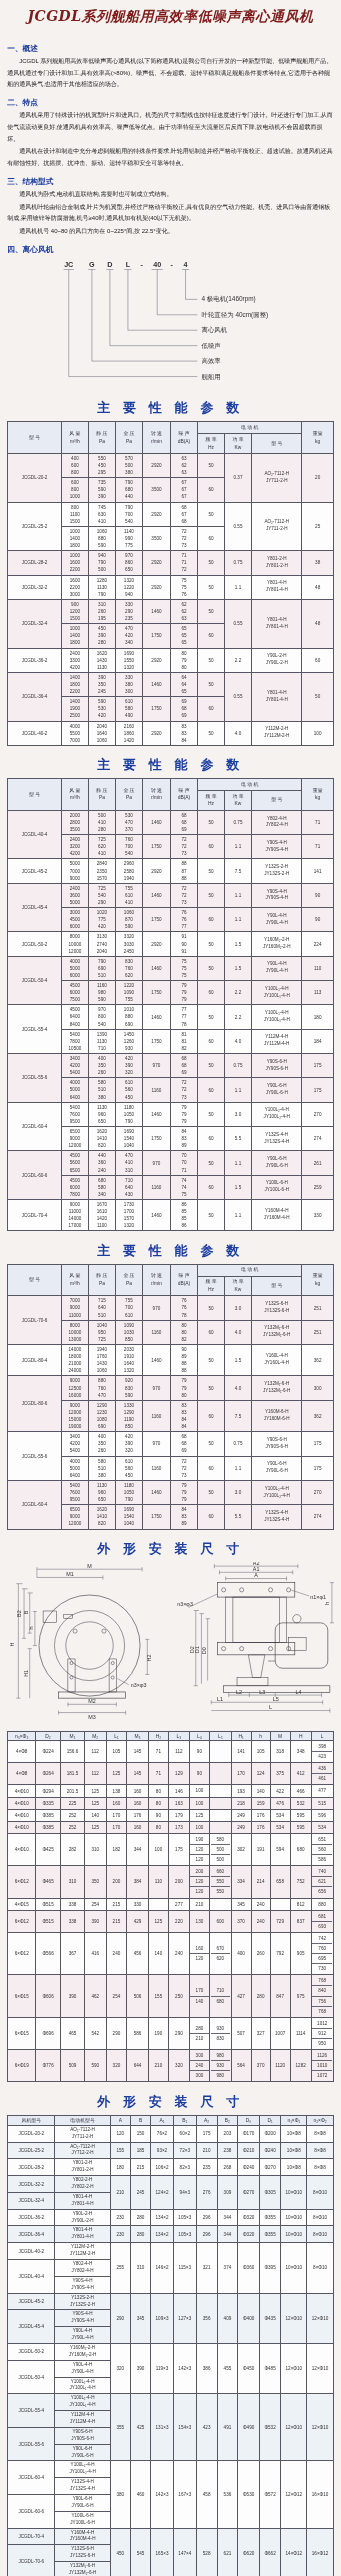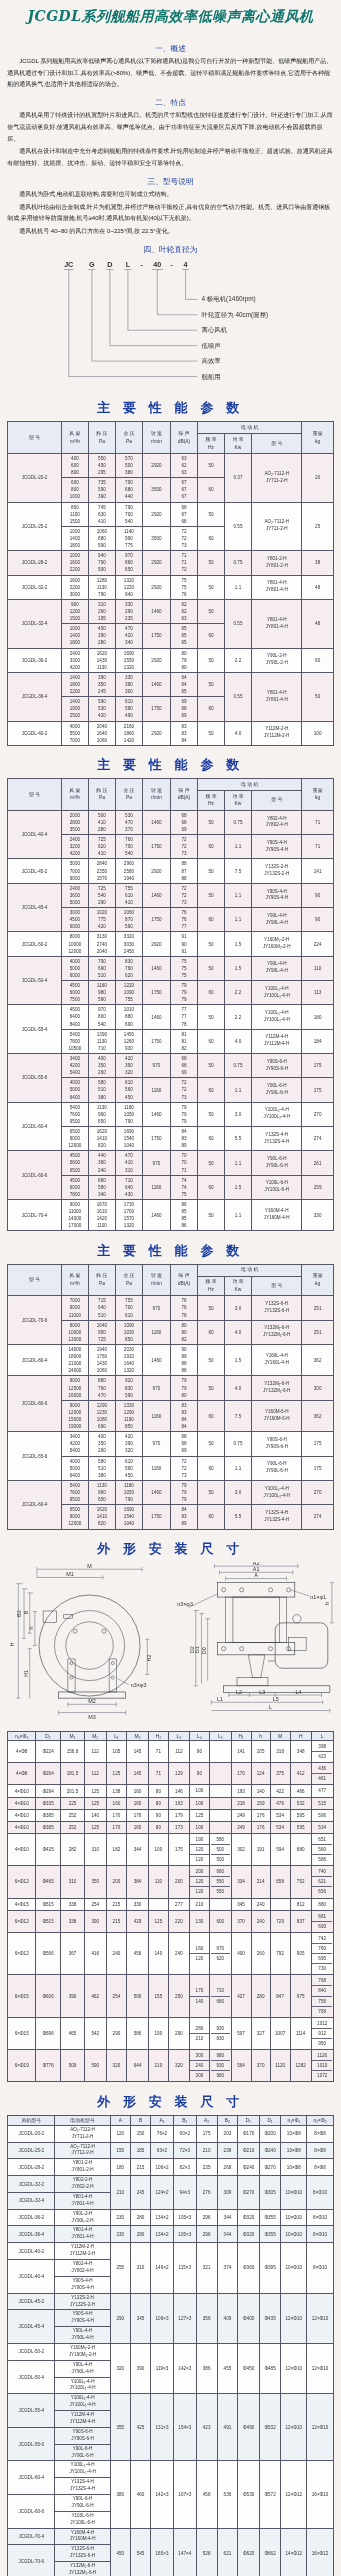--- a/index.html
+++ b/index.html
@@ -1,20 +1,20 @@
 <!DOCTYPE html>
 <html style="font-size:8.2px"><head>
 <meta charset="utf-8">
 <style>
   html,body{margin:0;padding:0;}
   body{width:341px;background:#f5f2ef;color:#1e1e24;font-family:"Liberation Sans",sans-serif;}
   .page{padding:5.2px 7.2px 15.5px 7.2px;}
-  .doc-title{color:#0f766e;font-family:"DejaVu Serif",serif;font-style:italic;font-weight:bold;
+  .doc-title{color:#7f1d1d;font-family:"DejaVu Serif",serif;font-style:italic;font-weight:bold;
     text-align:center;font-size:14px;letter-spacing:0.5px;margin:3.1px 0 17.5px 0;}
-  .sec-head{color:#1c3da0;font-size:7.7px;font-weight:normal;margin:7.2px 0 2.1px 0;text-align:center;}
+  .sec-head{color:#1c3da0;font-size:7.7px;font-weight:bold;margin:7.2px 0 2.1px 0;}
   .para{font-size:6px;line-height:1.95;text-indent:2em;margin:1px 0;color:#222;}
   .center-title{color:#1c3da0;text-align:center;font-weight:bold;font-size:13px;letter-spacing:4.6px;margin:10.3px 0 4.1px 0;}
   .diagram-wrap,.drawing-wrap{text-align:left;margin:2.1px 0 3.1px 0;}
   svg{background:transparent;}
   svg text{font-family:"Liberation Sans",sans-serif;fill:#333;}
   svg .dimline{stroke:#667;stroke-width:1;fill:none;}
   svg .shape{stroke:#3a3a44;stroke-width:1.2;fill:none;}
   svg .shape2{stroke:#3a3a44;stroke-width:1;fill:none;}
   table{width:100%;border-collapse:collapse;table-layout:fixed;background:#fff;border:1px solid #3c3c46;margin:1px 0 5.2px 0;}
   th,td{border:0.5px solid #565664;text-align:center;vertical-align:middle;padding:1px 0.5px;font-size:4.6px;color:#333;}
@@ -36,26 +36,26 @@
 
   <h1 class="doc-title">JCGDL系列舰船用高效率低噪声离心通风机</h1>
 
   <h2 class="sec-head">一、概述</h2>
   <p class="para">JCGDL 系列舰船用高效率低噪声离心通风机(以下简称通风机)是我公司自行开发的一种新型节能、低噪声舰船用产品。通风机通过专门设计和加工,具有效率高(&gt;80%)、噪声低、不会超载、运转平稳和满足舰船条件要求等特点,它适用于各种舰船的通风换气,也适用于其他相适应的场合。</p>
 
   <h2 class="sec-head">二、特点</h2>
   <p class="para">通风机采用了特殊设计的机翼型叶片和进风口。机壳的尺寸和型线也按特征速度进行专门设计。叶还进行专门加工,从而使气流流动更良好,使通风机具有效率高、噪声低等优点。由于功率特征至大流量区后反而下降,故电动机不会因超载而损坏。</p>
   <p class="para">通风机在设计和制造中充分考虑到舰船用的特殊条件要求,叶轮用铝制造并经严格动平衡校正、超速试验。故通风机还具有耐蚀性好、抗摇摆、抗冲击、振动、运转平稳和安全可靠等特点。</p>
 
-  <h2 class="sec-head">三、型号说明</h2>
+  <h2 class="sec-head">三、结构型式</h2>
   <p class="para">通风机为卧式,电动机直联结构,需要时也可制成立式结构。</p>
   <p class="para">通风机叶轮由铝合金制成,叶片为机翼型,并经过严格动平衡校正,具有优良的空气动力性能。机壳、进风口等由普通钢板制成,采用镀锌等防腐措施,机号≥40时,通风机加有机架(40以下无机架)。</p>
   <p class="para">通风机机号 40~80 的风口方向在 0~225°间,按 22.5°变化。</p>
 
-  <h2 class="sec-head">四、叶轮直径为</h2>
+  <h2 class="sec-head">四、离心风机</h2>
 
   <div class="diagram-wrap">
     <svg width="319" height="130" viewBox="0 0 620 252">
       <g font-size="14" font-weight="bold">
         <text x="120" y="20" text-anchor="middle">JC</text>
         <text x="165" y="20" text-anchor="middle">G</text>
         <text x="200" y="20" text-anchor="middle">D</text>
         <text x="235" y="20" text-anchor="middle">L</text>
         <text x="262" y="20" text-anchor="middle">-</text>
         <text x="292" y="20" text-anchor="middle">40</text>

